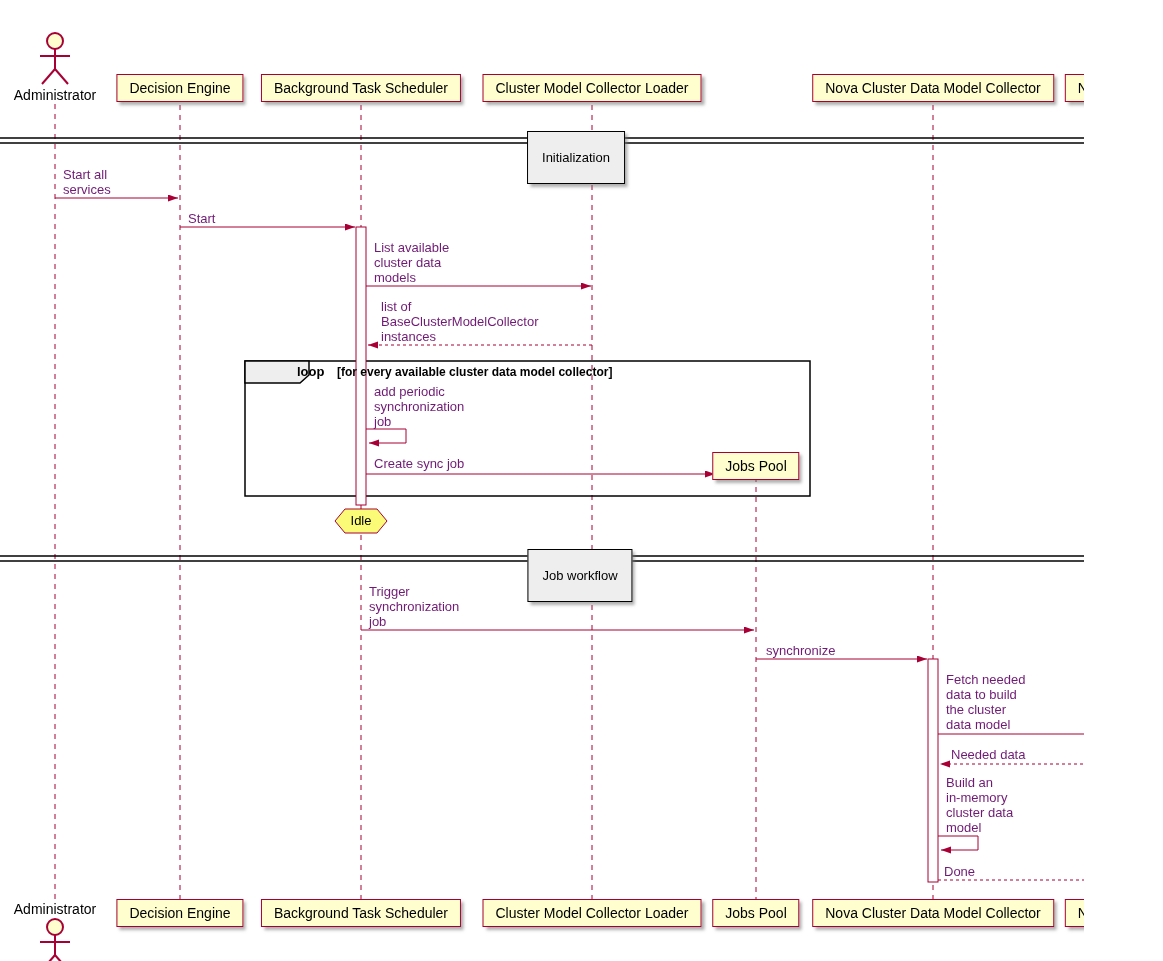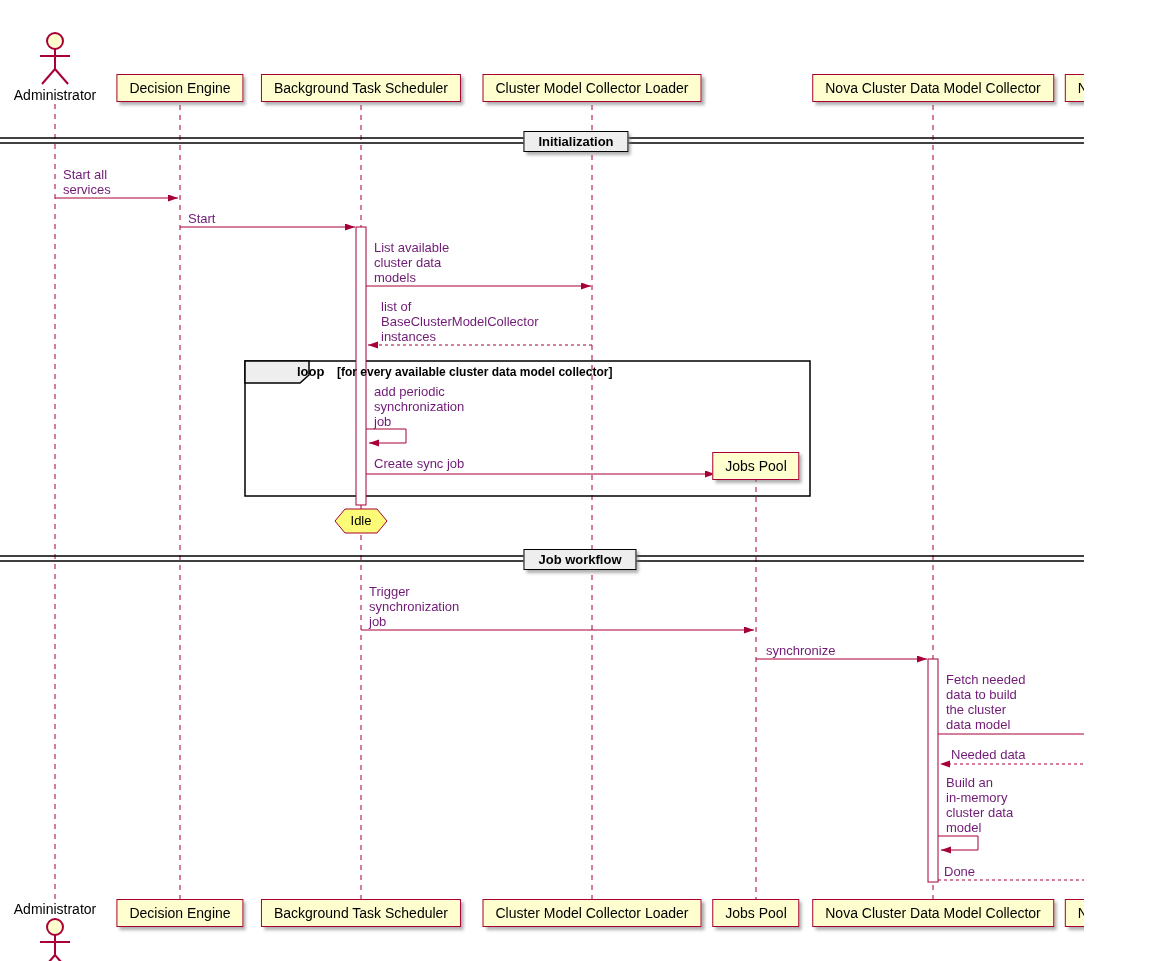--- a/index.html
+++ b/index.html
@@ -13,21 +13,21 @@
     background:#FEFECE; border:1.5px solid #A80036;
     padding:5px 12px; font-size:14px; line-height:16px; white-space:nowrap;
     box-shadow:3px 3px 3px rgba(120,120,120,0.6); text-align:center; box-sizing:border-box;
   }
   .msg {
     position:absolute; font-size:13px; line-height:15px; white-space:pre-line; color:#701a75;
   }
   .divider-label {
     position:absolute; transform:translateX(-50%);
     background:#EEEEEE; border:1px solid #000;
-    padding:2px 14px; font-weight:bold; font-size:13px; line-height:15px;
+    padding:18px 14px; font-weight:normal; font-size:13px; line-height:15px;
     box-shadow:3px 3px 3px rgba(120,120,120,0.6); white-space:nowrap;
   }
   .actor-label { position:absolute; transform:translateX(-50%); font-size:14px; white-space:nowrap; }
   .note-label { position:absolute; transform:translateX(-50%); font-size:13px; }
   .loop-keyword { position:absolute; font-weight:bold; font-size:13px; }
   .loop-cond { position:absolute; font-weight:bold; font-size:12px; }
 </style>
 </head>
 <body>
 

